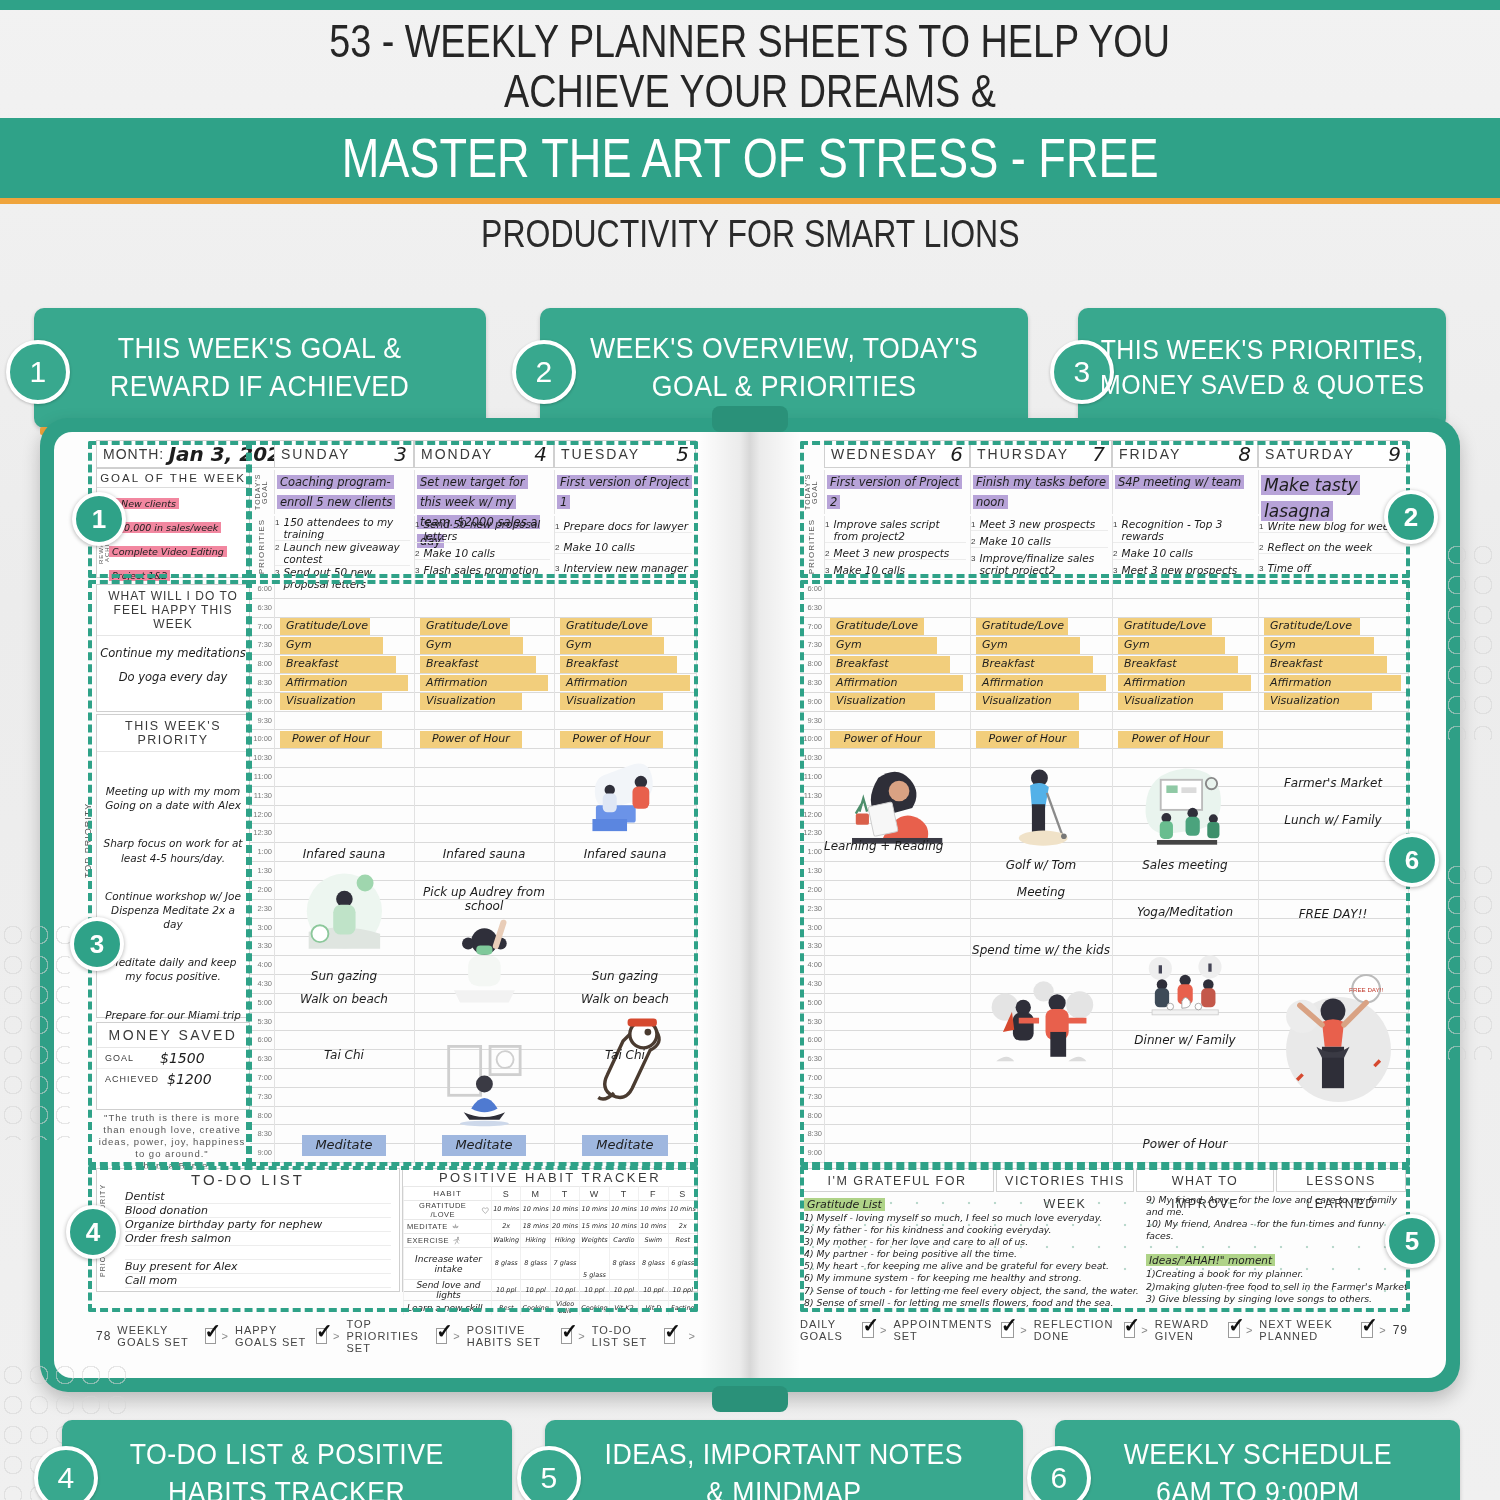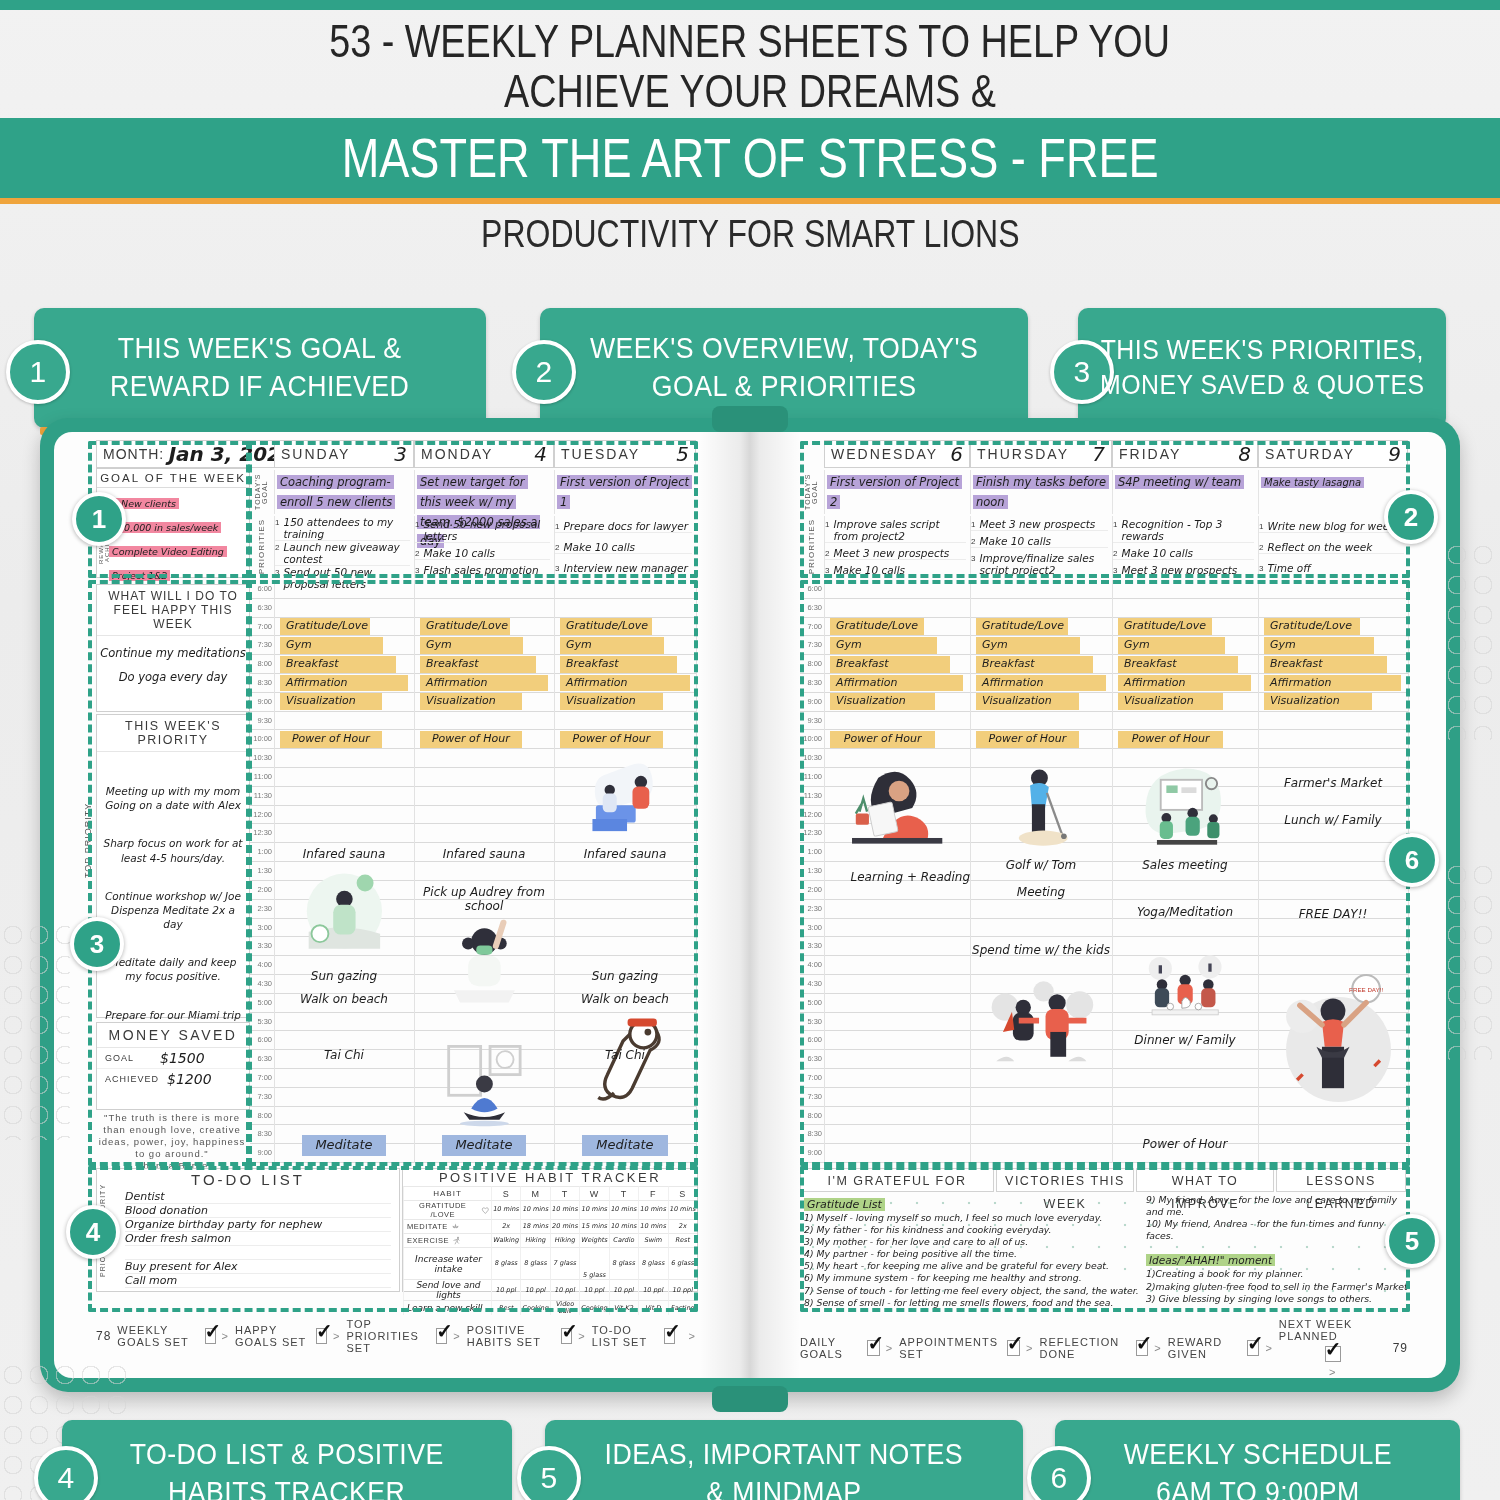--- a/index.html
+++ b/index.html
@@ -209,21 +209,21 @@
       </div>
       <div style="display: flex; gap: 3px; border-bottom: none; align-items: flex-start;">
         <span class="pr" style="font-size:8px;margin-top:2px;">3</span>
         <span class="hw" style="font-size:10.5px;line-height:1.15;">Meet 3 new prospects</span>
       </div>
     </div>
     <div style="position: absolute; left: 1258px; top: 440px; width: 150px; height: 28px; background: rgb(255, 255, 255); border: 1px solid rgb(208, 208, 208); box-sizing: border-box; display: flex; align-items: center; justify-content: space-between; padding: 0px 6px;">
       <span class="pr" style="font-size:14px;letter-spacing:2px;">SATURDAY</span>
       <span class="hw" style="font-size:20px;">9</span>
     </div>
-    <div style="position: absolute; left: 1258px; top: 470px; width: 146px; height: 44px; padding: 2px; box-sizing: border-box; border-left: 1px solid rgb(228, 228, 228);"><span class="chip hw" style="background:#b7a3d8;font-size:10px;line-height:1.55;">Make tasty lasagna</span></div>
+    <div style="position: absolute; left: 1258px; top: 470px; width: 146px; height: 44px; padding: 2px; box-sizing: border-box; border-left: 1px solid rgb(228, 228, 228);"><span class="chip hw" style="background:#b7a3d8;font-size:17px;line-height:1.55;">Make tasty lasagna</span></div>
     <div style="position: absolute; left: 1258px; top: 516px; width: 146px; height: 62px; box-sizing: border-box; border-left: 1px solid rgb(228, 228, 228); display: flex; flex-direction: column; justify-content: space-around;">
       <div style="display: flex; gap: 3px; border-bottom: 1px solid rgb(236, 236, 236); align-items: flex-start;">
         <span class="pr" style="font-size:8px;margin-top:2px;">1</span>
         <span class="hw" style="font-size:10.5px;line-height:1.15;">Write new blog for week</span>
       </div>
       <div style="display: flex; gap: 3px; border-bottom: 1px solid rgb(236, 236, 236); align-items: flex-start;">
         <span class="pr" style="font-size:8px;margin-top:2px;">2</span>
         <span class="hw" style="font-size:10.5px;line-height:1.15;">Reflect on the week</span>
       </div>
       <div style="display: flex; gap: 3px; border-bottom: none; align-items: flex-start;">
@@ -441,21 +441,21 @@
       <div class="hw" style="position: absolute; left: 6px; top: 150.952px; height: 16.8065px; background: rgb(242, 206, 124); padding: 0px 6px; font-size: 11px; line-height: 16.8065px; width: 64%; text-align: center;">Power of Hour</div>
       <div style="position: absolute; left: 4%; top: 178.661px; width: 92%; height: 94.0323px;"><svg viewBox="0 0 100 100" width="100%" height="100%" preserveAspectRatio="xMidYMid meet">
           <path d="M30 20 q20 -14 34 2 q12 14 2 30 l-36 10 q-16 -16 0 -42" fill="#2e2e38"></path>
           <circle cx="52" cy="34" r="11" fill="#d9a283"></circle>
           <path d="M34 86 q16 -36 40 -22 q12 8 8 22 Z" fill="#e8604c"></path>
           <rect x="22" y="48" width="26" height="32" rx="2" transform="rotate(-12 35 64)" fill="#f7f7f7" stroke="#ccc"></rect>
           <path d="M10 56 l4 -14 l4 14 M6 58 l6 -10" stroke="#4d8f6c" stroke-width="2.5" fill="none"></path>
           <rect x="6" y="58" width="14" height="12" rx="2" fill="#d95f4a"></rect>
           <rect x="2" y="84" width="96" height="6" fill="#3a3a44"></rect>
         </svg></div>
-      <div class="hw" style="position: absolute; left: 0px; top: 290px; width: 100%; text-align: right; font-size: 12px;">Learning + Reading</div>
+      <div class="hw" style="position: absolute; left: 0px; top: 259px; width: 100%; text-align: left; font-size: 12px;">Learning + Reading</div>
     </div>
     <div style="position: absolute; left: 970px; top: 580px; width: 142px; height: 583px;">
       <div class="hw" style="position: absolute; left: 6px; top: 38.1129px; height: 16.8065px; background: rgb(242, 206, 124); padding: 0px 6px; font-size: 11px; line-height: 16.8065px; width: 56%;">Gratitude/Love</div>
       <div class="hw" style="position: absolute; left: 6px; top: 56.9194px; height: 16.8065px; background: rgb(242, 206, 124); padding: 0px 6px; font-size: 11px; line-height: 16.8065px; width: 65%;">Gym</div>
       <div class="hw" style="position: absolute; left: 6px; top: 75.7258px; height: 16.8065px; background: rgb(242, 206, 124); padding: 0px 6px; font-size: 11px; line-height: 16.8065px; width: 74%;">Breakfast</div>
       <div class="hw" style="position: absolute; left: 6px; top: 94.5323px; height: 16.8065px; background: rgb(242, 206, 124); padding: 0px 6px; font-size: 11px; line-height: 16.8065px; width: 83%;">Affirmation</div>
       <div class="hw" style="position: absolute; left: 6px; top: 113.339px; height: 16.8065px; background: rgb(242, 206, 124); padding: 0px 6px; font-size: 11px; line-height: 16.8065px; width: 64%;">Visualization</div>
       <div class="hw" style="position: absolute; left: 6px; top: 150.952px; height: 16.8065px; background: rgb(242, 206, 124); padding: 0px 6px; font-size: 11px; line-height: 16.8065px; width: 64%; text-align: center;">Power of Hour</div>
       <div style="position: absolute; left: 4%; top: 180.542px; width: 92%; height: 94.0323px;"><svg viewBox="0 0 100 100" width="100%" height="100%" preserveAspectRatio="xMidYMid meet">
           <circle cx="48" cy="18" r="9" fill="#2f2f3a"></circle>
@@ -793,21 +793,21 @@
       <span style="display:flex;align-items:center;gap:4px;">
         <span>REFLECTION DONE</span>
         <span class="chk"></span>
         <span style="color:#888;">&gt;</span>
       </span>
       <span style="display:flex;align-items:center;gap:4px;">
         <span>REWARD GIVEN</span>
         <span class="chk"></span>
         <span style="color:#888;">&gt;</span>
       </span>
-      <span style="display:flex;align-items:center;gap:4px;flex-direction:column;">
+      <span style="display:flex;align-items:center;gap:4px;">
         <span>NEXT WEEK PLANNED</span>
         <span class="chk"></span>
         <span style="color:#888;">&gt;</span>
       </span>
       <span class="pr" style="font-size:12px;">79</span>
     </div>
     <div class="dash" style="left: 88px; top: 441px; width: 154px; height: 129px;"></div>
     <div class="dash" style="left: 248px; top: 441px; width: 442px; height: 129px;"></div>
     <div class="dash" style="left: 800px; top: 441px; width: 602px; height: 129px;"></div>
     <div class="dash" style="left: 88px; top: 580px; width: 154px; height: 578px;"></div>

